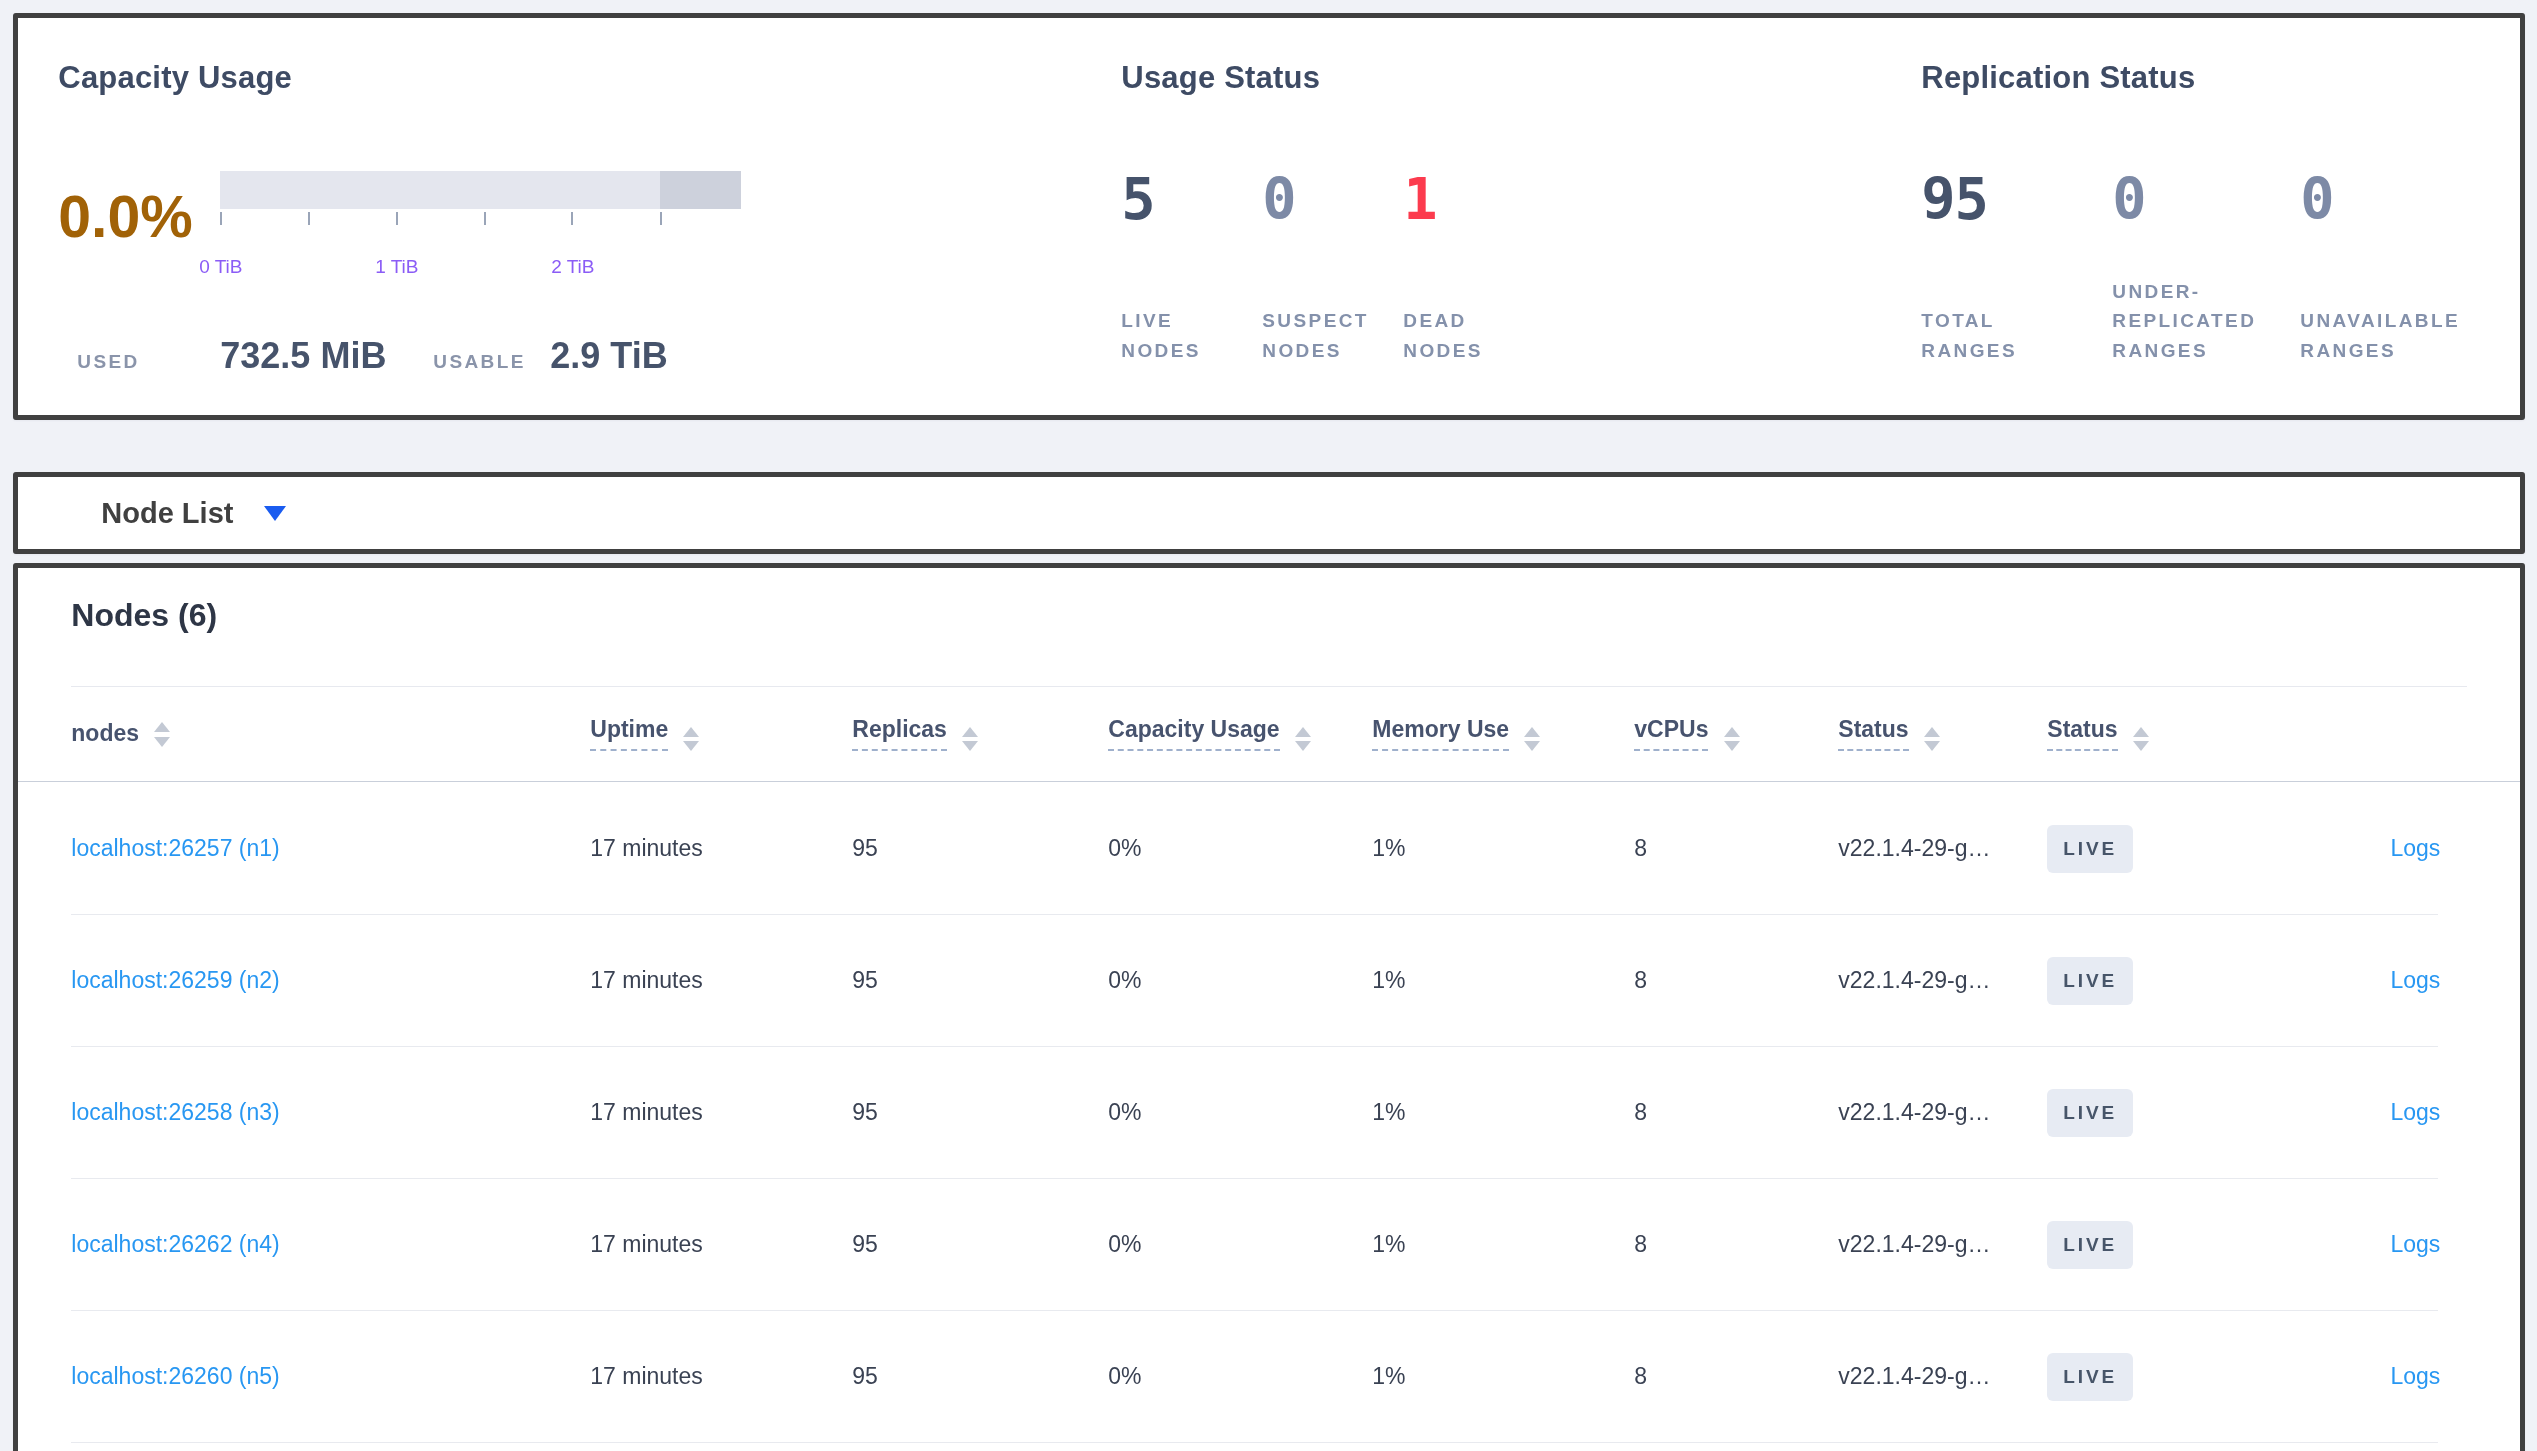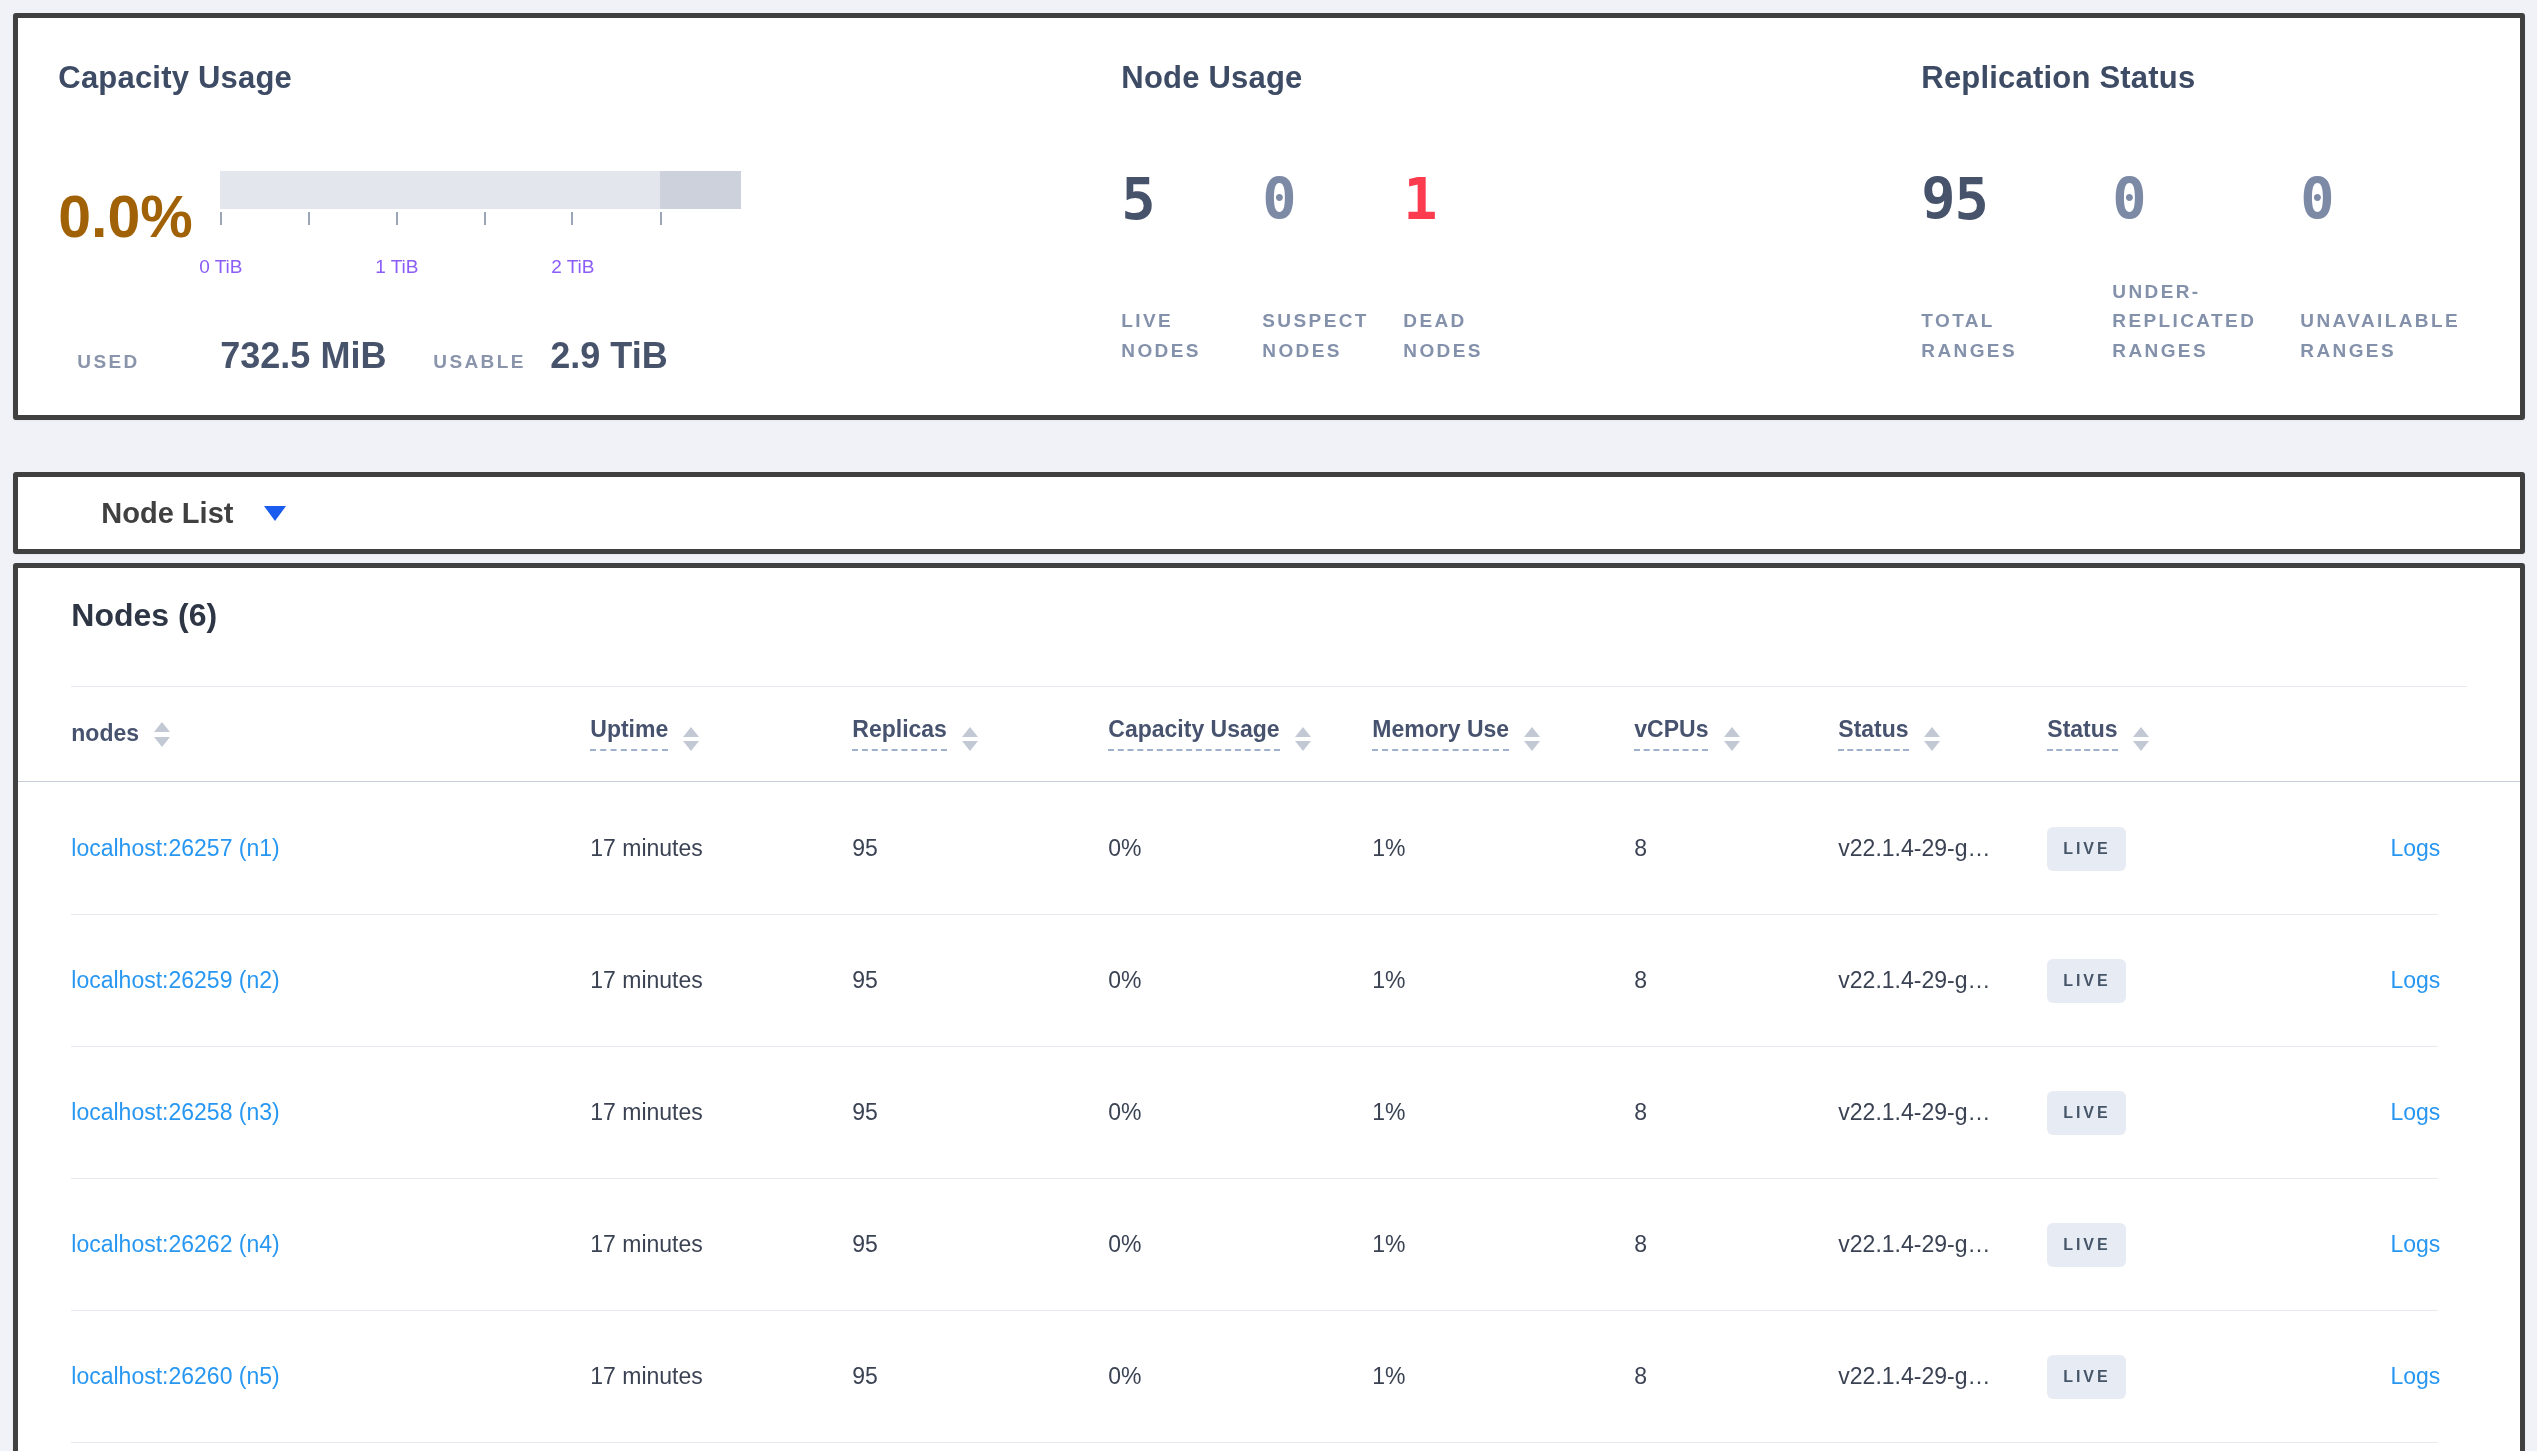--- a/index.html
+++ b/index.html
@@ -118,21 +118,21 @@
     border-top:1.9px solid #c9cfda;
   }
   .tbody { position:absolute; left:0; right:0; top:215px; }
   .tr { height:132px; border-bottom:1px solid #e8eaef; }
   .td { font-size:23px; color:#3a4253; }
   .td.logs { text-align:right; }
   a.link { color:#2897f2; text-decoration:none; cursor:pointer; }
   .badge {
     display:inline-block; padding:13px 16px; border-radius:6px;
     background:#e7ebf3; color:#475569;
-    font-size:16px; font-weight:700; letter-spacing:2.9px;
+    font-size:19px; font-weight:700; letter-spacing:2.9px;
   }
 </style>
 </head>
 <body>
 
 <div class="card" id="summary-card">
 
   <div class="panel-title" style="left:40px">Capacity Usage</div>
   <div class="big-percent">0.0%</div>
 
@@ -147,21 +147,21 @@
   <div class="tick" style="left:642px"></div>
   <div class="tick-label" style="left:136px">0 TiB</div>
   <div class="tick-label" style="left:312px">1 TiB</div>
   <div class="tick-label" style="left:488px">2 TiB</div>
 
   <div class="usage-label" style="left:40px">USED</div>
   <div class="usage-value" style="left:202px">732.5 MiB</div>
   <div class="usage-label" style="left:396px">USABLE</div>
   <div class="usage-value" style="left:532px">2.9 TiB</div>
 
-  <div class="panel-title" style="left:1103px">Node Usage</div>
+  <div class="panel-title" style="left:1103px">Usage Status</div>
   <div class="stat-value stat-dark" style="left:1103px">5</div>
   <div class="stat-value stat-muted" style="left:1244px">0</div>
   <div class="stat-value stat-red" style="left:1385px">1</div>
   <div class="stat-label" style="left:1103px; width:119px">LIVE NODES</div>
   <div class="stat-label" style="left:1244px; width:133px">SUSPECT NODES</div>
   <div class="stat-label" style="left:1385px; width:119px">DEAD NODES</div>
 
   <div class="panel-title" style="left:1903px">Replication Status</div>
   <div class="stat-value stat-dark" style="left:1903px">95</div>
   <div class="stat-value stat-muted" style="left:2094px">0</div>

